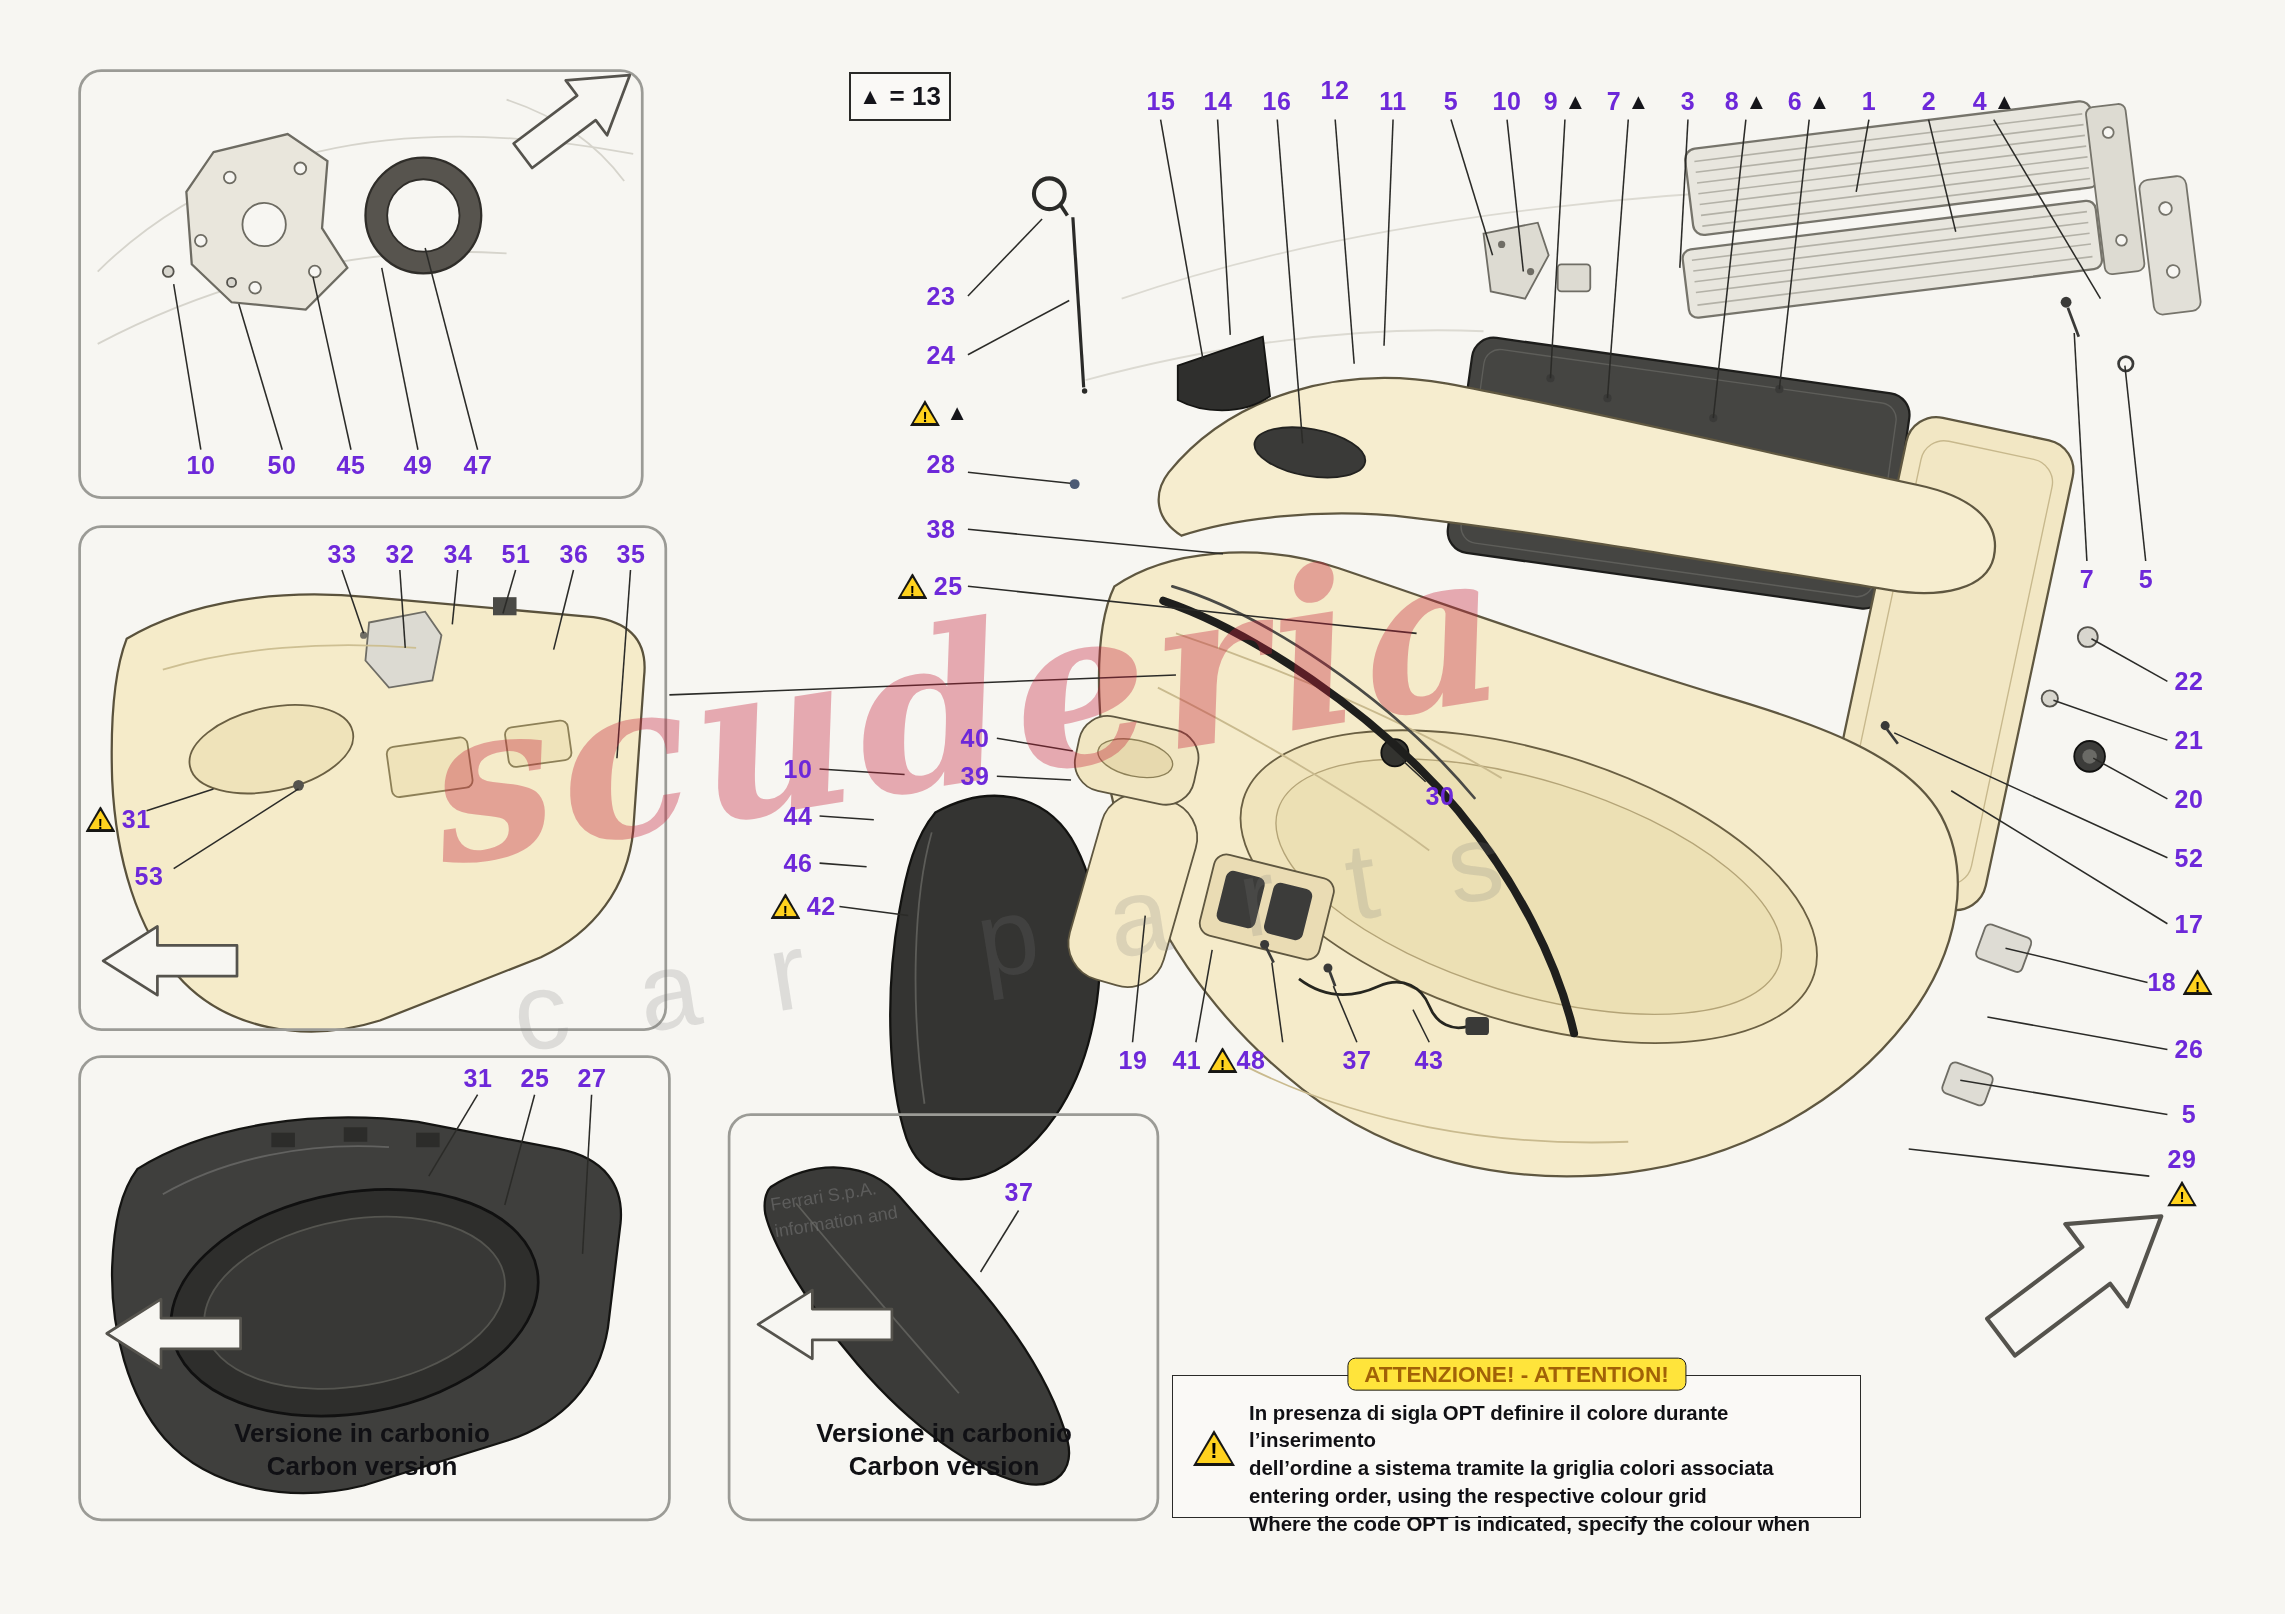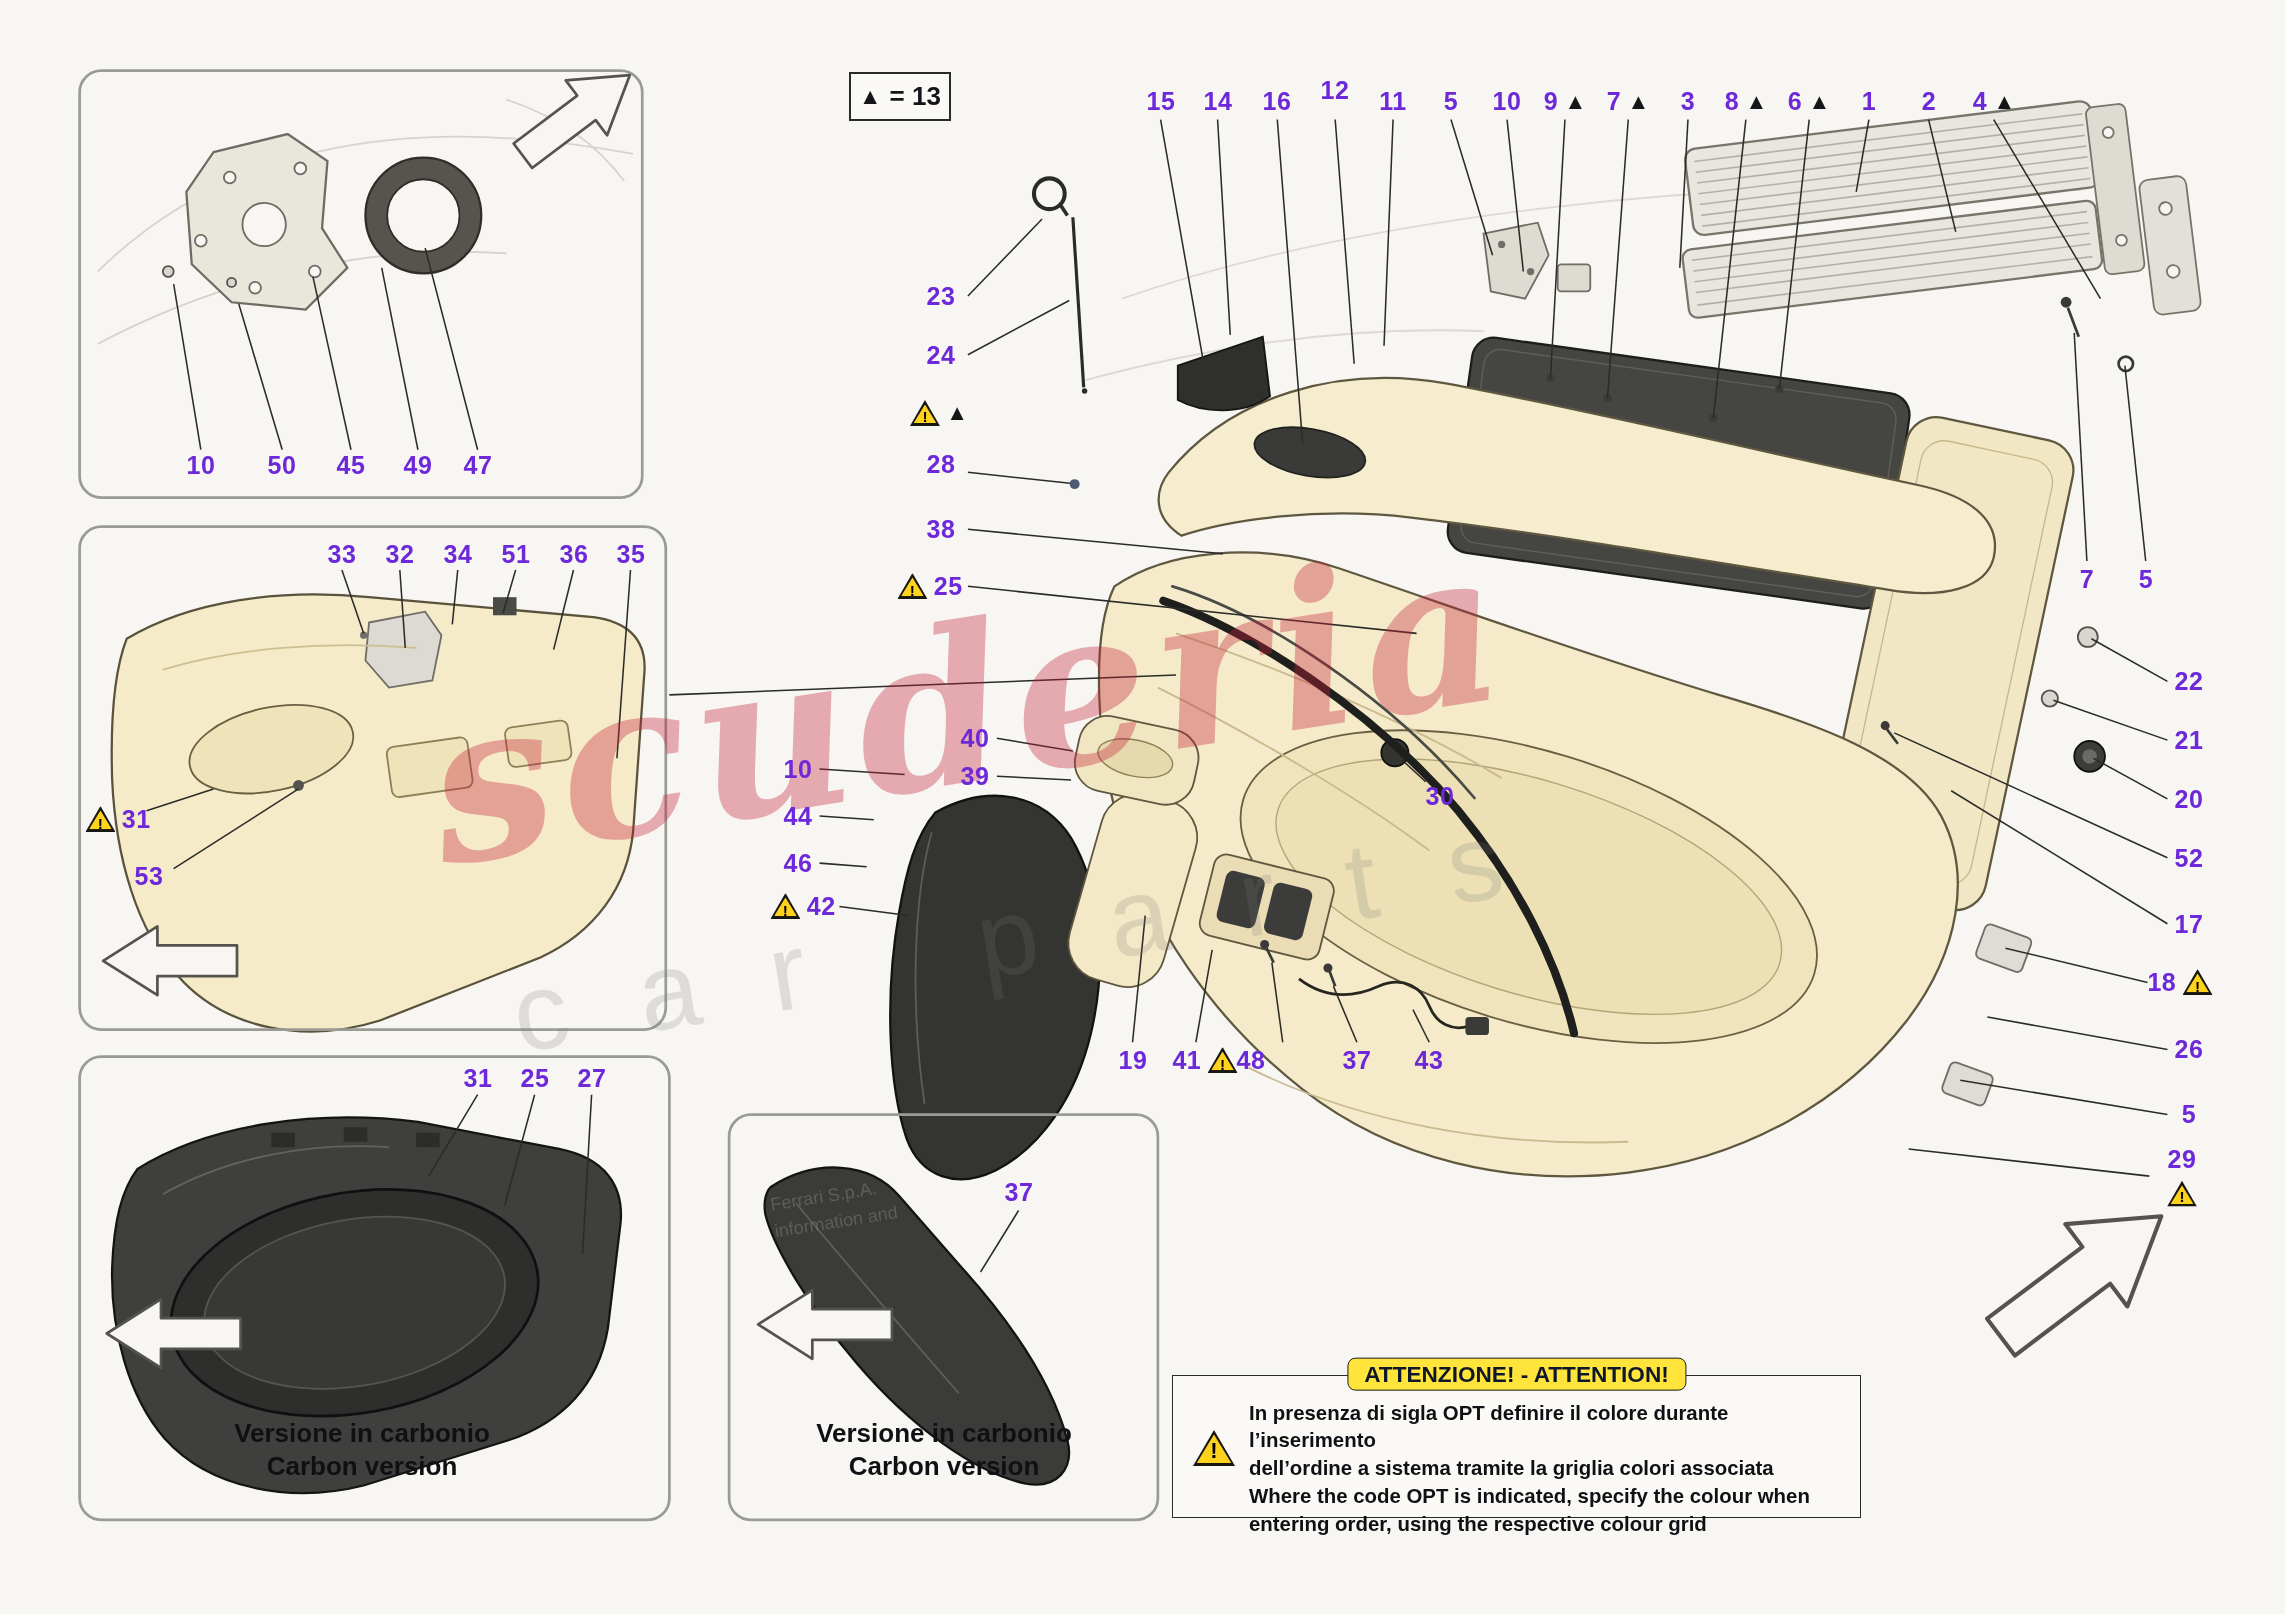--- a/index.html
+++ b/index.html
@@ -72,21 +72,21 @@
   #caption-armrest{left:754px;top:1417px;width:380px;}
 
   
   #attention{
     position:absolute;left:1172px;top:1375px;width:689px;height:143px;z-index:6;
     border:1.8px solid #2a2a28;background:#faf9f6;box-sizing:border-box;
   }
   #attention .pill{
     position:absolute;left:50%;top:0;transform:translate(-50%,-55%);
     background:#ffe43b;border:1.8px solid #1a1a18;border-radius:8.1px;
-    padding:2.7px 16.3px;font-weight:bold;font-size:22.6px;color:#0f172a;white-space:nowrap;
+    padding:2.7px 16.3px;font-weight:bold;font-size:22.6px;color:#a16207;white-space:nowrap;
   }
   #attention .body{
     position:absolute;left:76px;right:12.7px;top:23.5px;
     font-weight:600;font-size:20.4px;line-height:1.37;color:#101014;
   }
   #attention .warn{position:absolute;left:20px;top:54px;}
 </style>
 </head>
 <body style="background: rgb(247, 246, 242);">
 
@@ -603,19 +603,19 @@
   </div>
 
   <div id="attention">
     <div class="pill">ATTENZIONE! - ATTENTION!</div>
     <span class="warn big">
         <span class="warn-mark">!</span>
       </span>
     <div class="body">
       <div>In presenza di sigla OPT definire il colore durante l’inserimento</div>
       <div>dell’ordine a sistema tramite la griglia colori associata</div>
+      <div>entering order, using the respective colour grid</div>
       <div>Where the code OPT is indicated, specify the colour when</div>
-      <div>entering order, using the respective colour grid</div>
     </div>
   </div>
 
 </div>
 
 
 </body></html>

